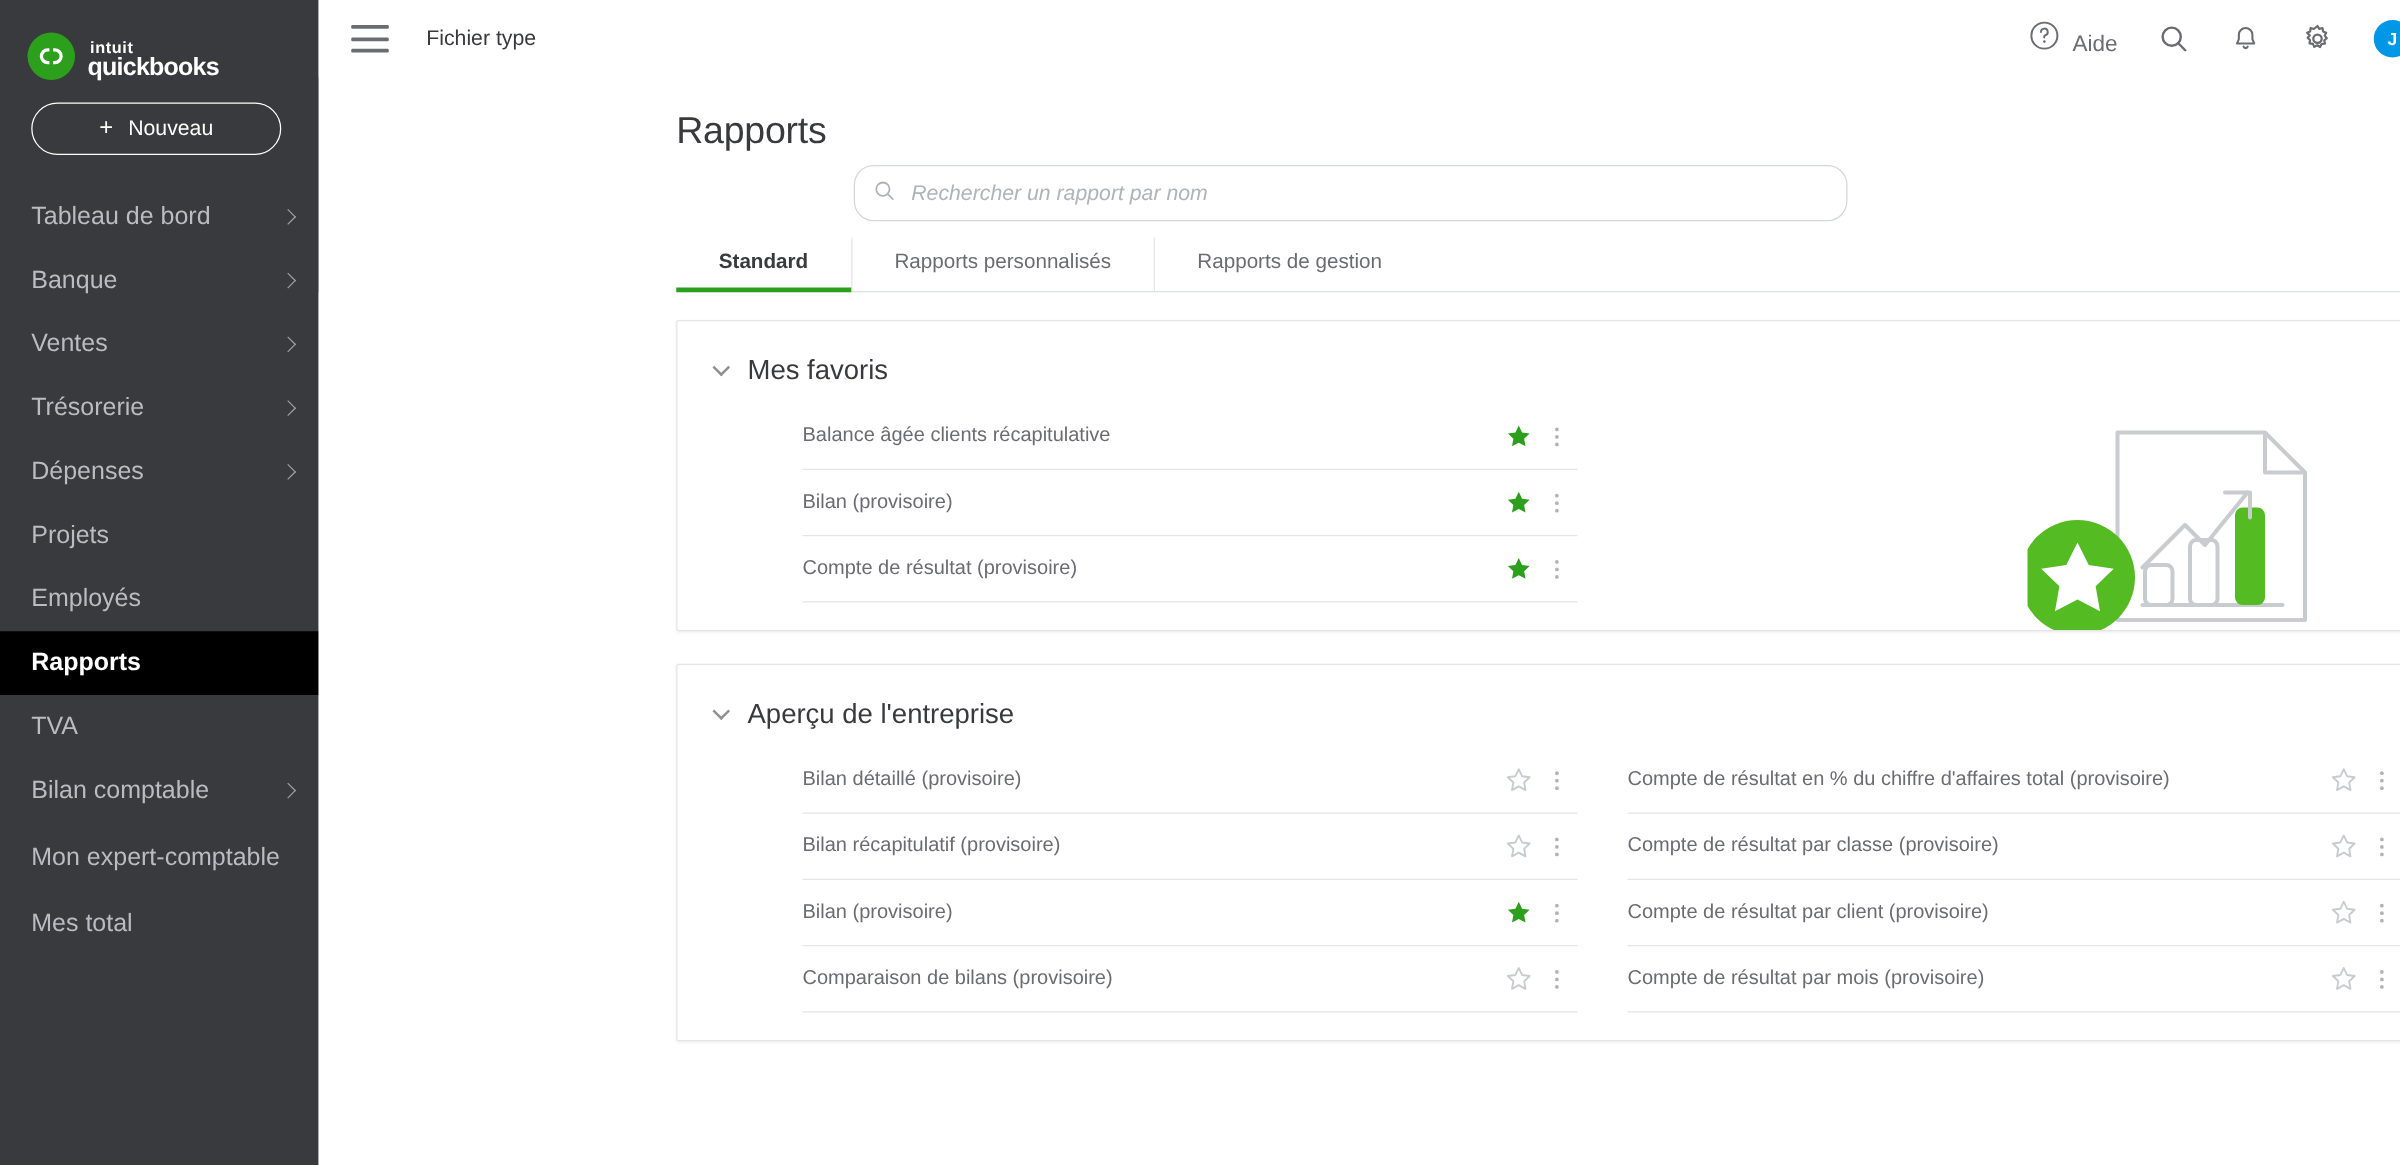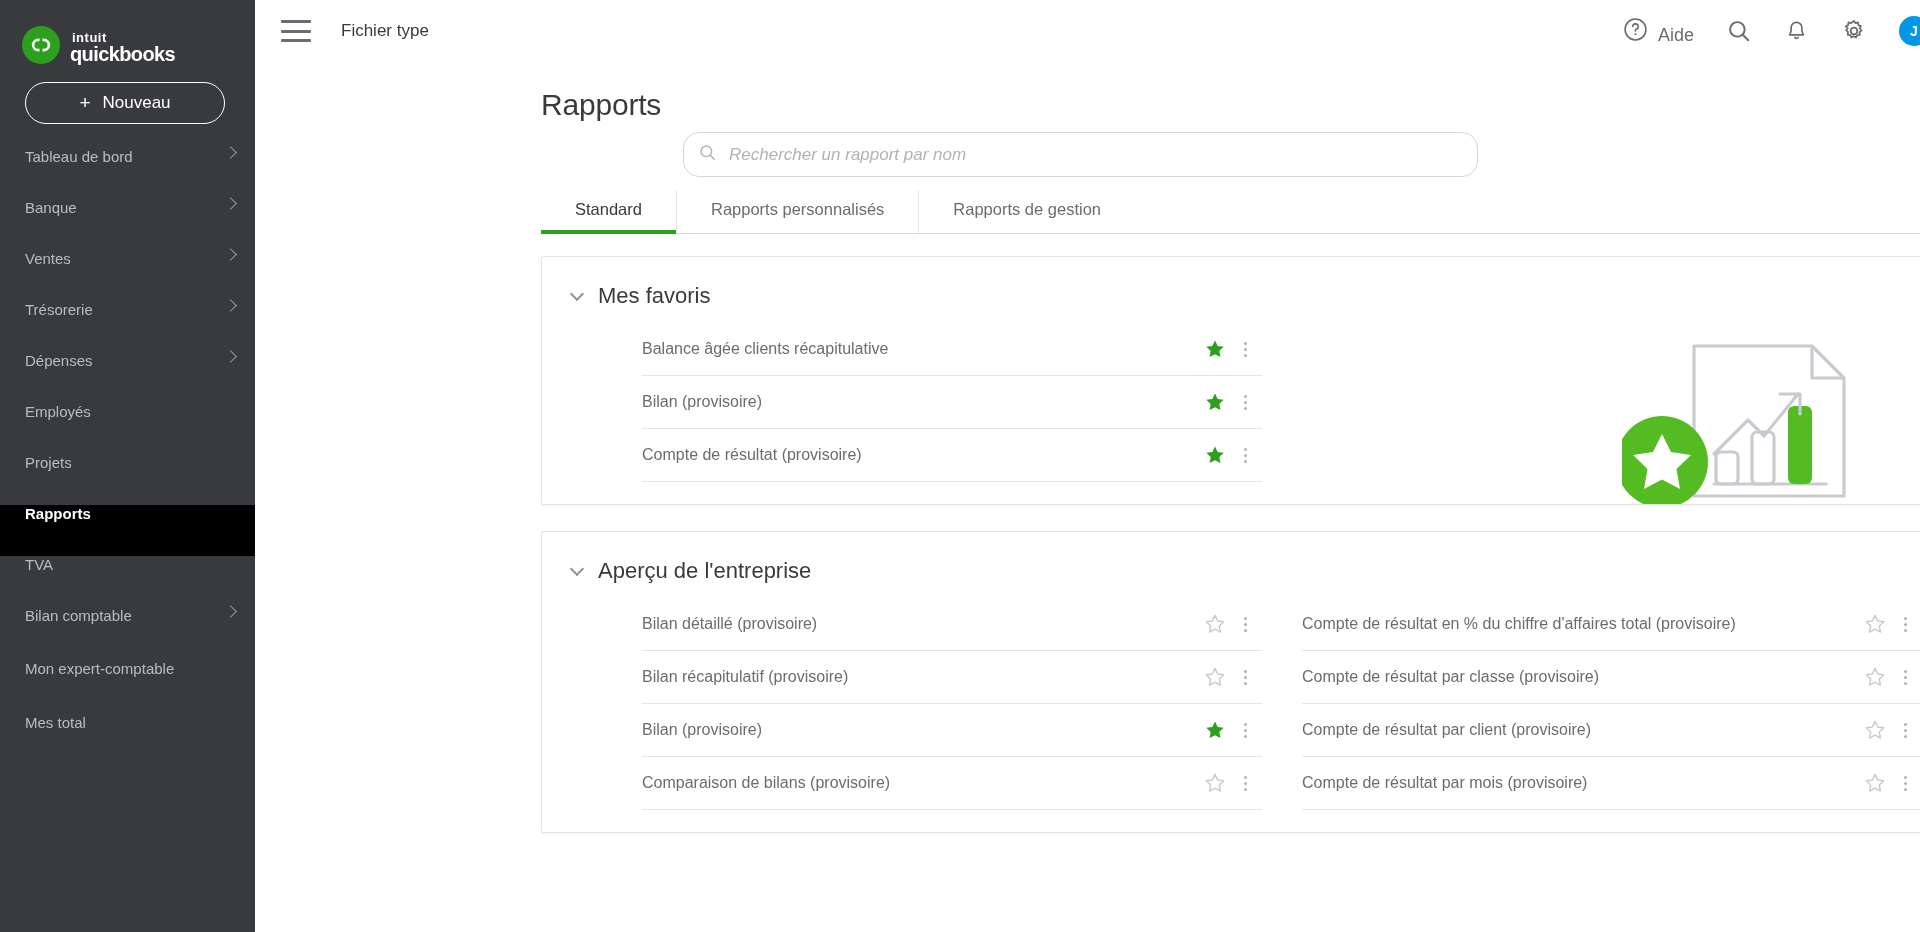--- a/index.html
+++ b/index.html
@@ -43,23 +43,23 @@
     background: transparent; color: #ffffff;
     font-size: 17px; font-family: "Liberation Sans", sans-serif;
     display: flex; align-items: center; justify-content: center; gap: 12px;
     cursor: pointer;
   }
   .new-btn .plus { font-size: 19px; font-weight: 400; }
 
   .nav { margin-top: 24px; }
   .nav-item {
     height: 51px;
-    display: flex; 
+    display: flex; align-items: center;
     padding: 0 14px 0 25px;
-    color: #b9bcc2; font-size: 15px;
+    color: #b9bcc2; font-size: 20px;
     cursor: pointer; position: relative;
   }
   .nav-item.two-line { height: 56px; padding-top: 2px; }
   .nav-item .nav-label { line-height: 1.18; flex: 1 1 auto; }
   .nav-item.active { background: #000000; color: #ffffff; font-weight: 700; }
   .nav-chevron {
     width: 9px; height: 9px;
     border-right: 1.8px solid #9aa0a6; border-top: 1.8px solid #9aa0a6;
     transform: rotate(45deg);
     flex: none; margin-right: 6px;
@@ -115,21 +115,21 @@
     padding-right: 40px;
   }
   .tab {
     font-size: 16.5px; color: #6b6c72;
     padding: 10px 34px 14px 34px;
     cursor: pointer; position: relative;
     border-right: 1px solid #e3e5e8;
     text-align: center;
   }
   .tab:last-child { border-right: none; }
-  .tab.active { color: #393a3d; font-weight: 400; }
+  .tab.active { color: #393a3d; font-weight: 700; }
   .tab.active::after {
     content: ""; position: absolute; left: 0; right: 0; bottom: -1px;
     height: 4px; background: #2ca01c;
   }
 
   
   .scroll-wrap { flex: 1 1 auto; position: relative; overflow: hidden; background: #ffffff; }
   .scroll-content { padding: 22px 44px 0 286px; height: 100%; }
 
   .card {
@@ -218,24 +218,24 @@
       </div>
       <div class="nav-item">
         <span class="nav-label">Trésorerie</span>
         <span class="nav-chevron"></span>
       </div>
       <div class="nav-item">
         <span class="nav-label">Dépenses</span>
         <span class="nav-chevron"></span>
       </div>
       <div class="nav-item">
+        <span class="nav-label">Projets</span>
+      </div>
+      <div class="nav-item">
         <span class="nav-label">Employés</span>
-      </div>
-      <div class="nav-item">
-        <span class="nav-label">Projets</span>
       </div>
       <div class="nav-item active">
         <span class="nav-label">Rapports</span>
       </div>
       <div class="nav-item">
         <span class="nav-label">TVA</span>
       </div>
       <div class="nav-item">
         <span class="nav-label">Bilan comptable</span>
         <span class="nav-chevron"></span>

